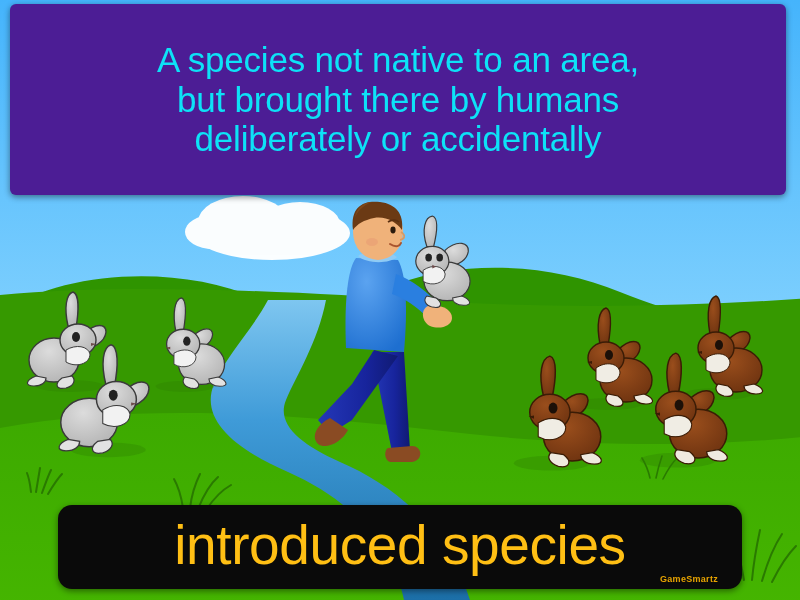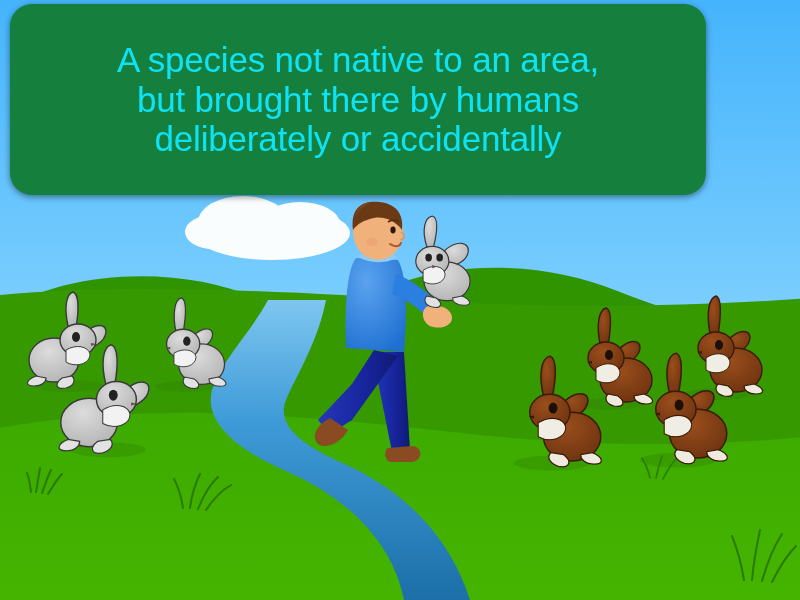--- a/index.html
+++ b/index.html
@@ -6,22 +6,22 @@
   #stage{
     position:relative;width:800px;height:600px;overflow:hidden;
     font-family:"Liberation Sans","DejaVu Sans",sans-serif;
     background:#4BB8FC;
   }
   .layer{position:absolute;left:0;top:0;width:800px;height:600px;}
   svg.layer{display:block;}
 
   
   #definition-box{
-    position:absolute;left:10px;top:4px;width:696px;height:191px;
-    background:#15803d;border-radius:22px;
+    position:absolute;left:10px;top:4px;width:776px;height:191px;
+    background:#4c1d95;border-radius:6px;
     display:flex;align-items:center;justify-content:center;
     box-shadow:0 2px 6px rgba(0,0,0,.45);
     z-index:40;
   }
   #definition-text{
     color:#0DE2F7;
     font-size:35px;line-height:1.13;
     text-align:center;
     letter-spacing:-.2px;
     padding:0 14px;
@@ -277,14 +277,18 @@
       </g>
     </g>
   </svg>
 
   <div id="definition-box">
     <div id="definition-text">A species not native to an area,
 but brought there by humans
 deliberately or accidentally</div>
   </div>
 
+  <div id="term-box">
+    <div id="term-text">introduced species</div>
+    <div id="watermark">GameSmartz</div>
+  </div>
 
 </div>
 
 </body></html>

